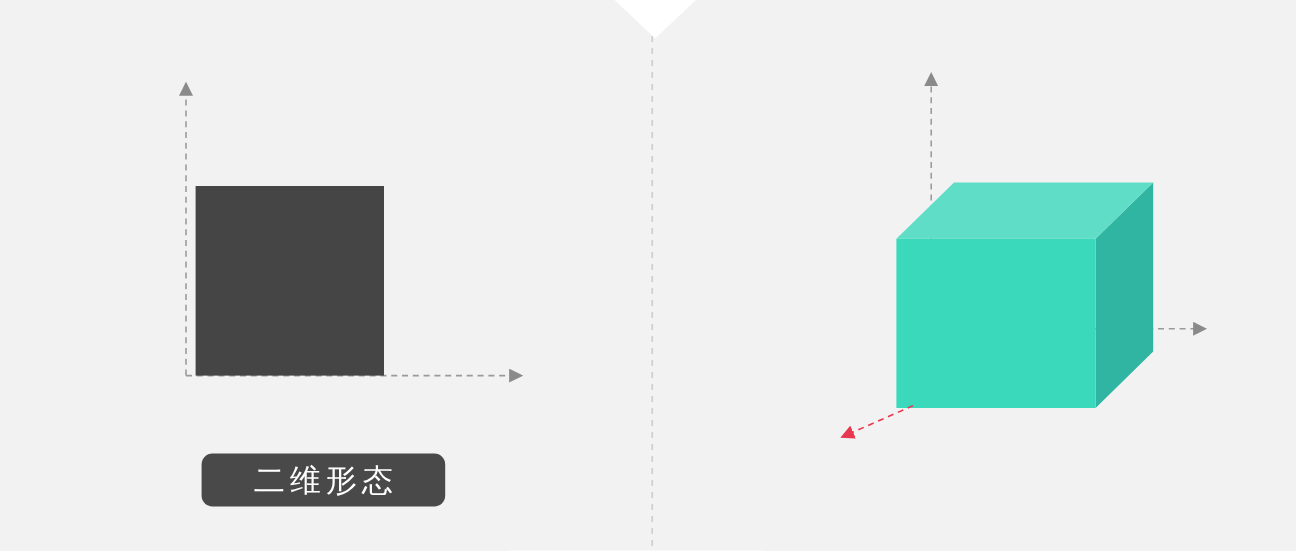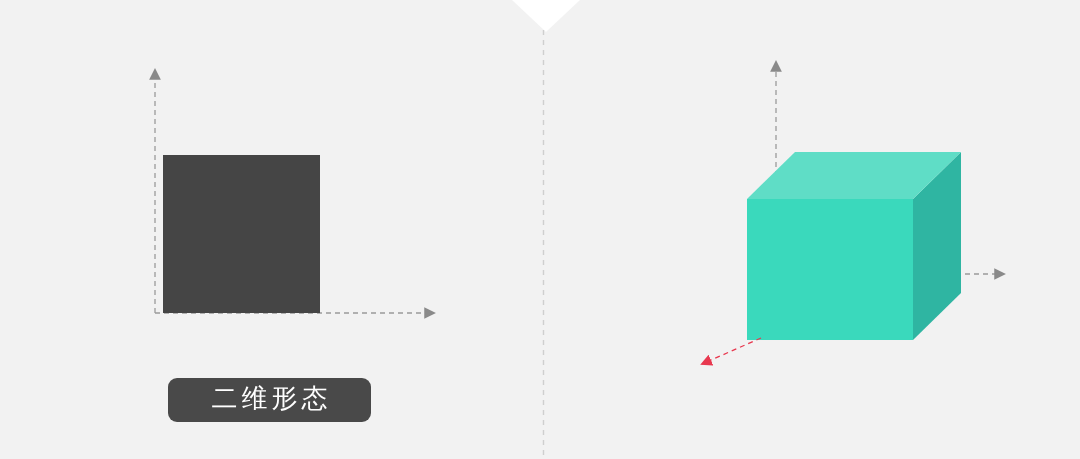--- a/index.html
+++ b/index.html
@@ -6,21 +6,21 @@
     margin: 0;
     padding: 0;
     background: #ffffff;
   }
   #stage {
     position: relative;
     width: 1080px;
     height: 459px;
     background: #f2f2f2;
     overflow: hidden;
-    font-family: Liberation Mono, monospace;
+    font-family: Liberation Sans, sans-serif;
   }
   .layer {
     position: absolute;
     left: 0;
     top: 0;
     width: 1080px;
     height: 459px;
   }
   .panel {
     position: absolute;

